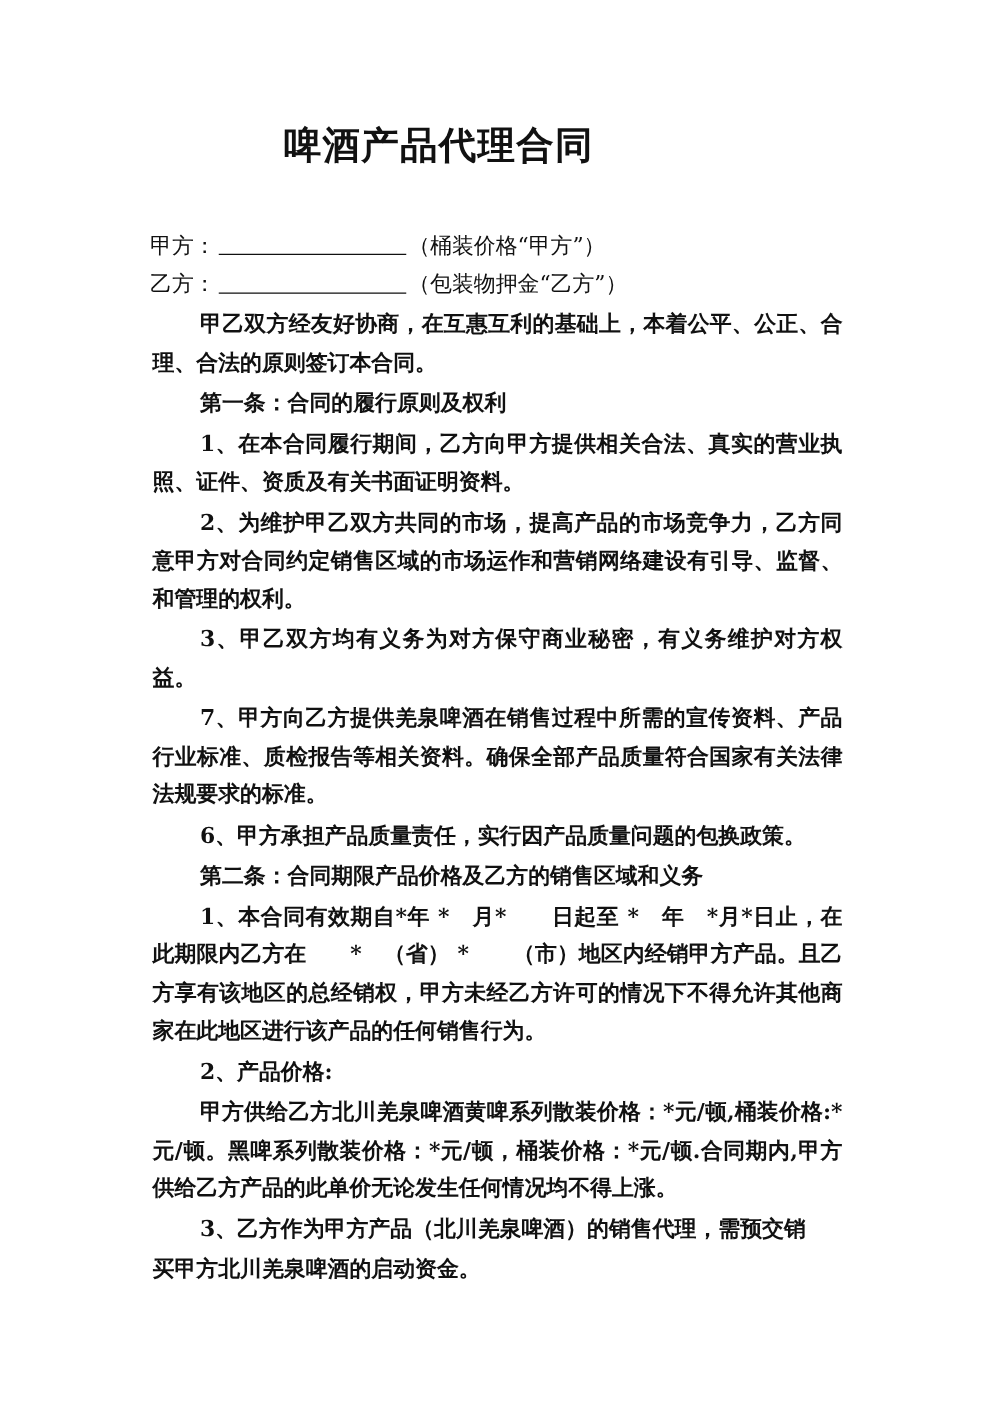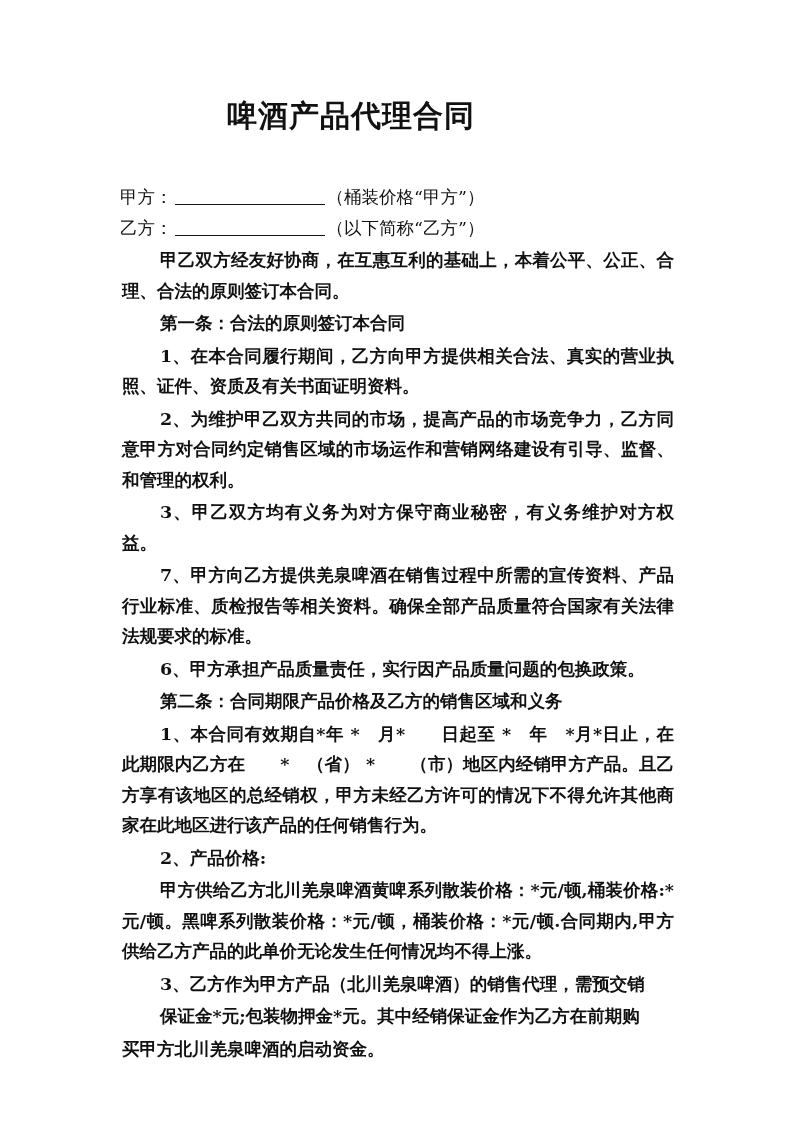--- a/index.html
+++ b/index.html
@@ -15,30 +15,29 @@
 </head>
 <body>
 
 <div class="title">啤酒产品代理合同</div>
 
 <div class="body">
   <span class="line">
     <span>甲方：</span><span class="blank"></span><span>（桶装价格“甲方”）</span>
   </span>
   <span class="line">
-    <span>乙方：</span><span class="blank"></span><span>（以下简称“乙方”）</span>
+    <span>乙方：</span><span class="blank"></span><span>（包装物押金“乙方”）</span>
   </span>
 
   <p>甲乙双方经友好协商，在互惠互利的基础上，本着公平、公正、合理、合法的原则签订本合同。</p>
-  <p>第一条：合法的原则签订本合同</p>
+  <p>第一条：合同的履行原则及权利</p>
   <p>1、在本合同履行期间，乙方向甲方提供相关合法、真实的营业执照、证件、资质及有关书面证明资料。</p>
   <p>2、为维护甲乙双方共同的市场，提高产品的市场竞争力，乙方同意甲方对合同约定销售区域的市场运作和营销网络建设有引导、监督、和管理的权利。</p>
   <p>3、甲乙双方均有义务为对方保守商业秘密，有义务维护对方权益。</p>
   <p>7、甲方向乙方提供羌泉啤酒在销售过程中所需的宣传资料、产品行业标准、质检报告等相关资料。确保全部产品质量符合国家有关法律法规要求的标准。</p>
   <p>6、甲方承担产品质量责任，实行因产品质量问题的包换政策。</p>
   <p>第二条：合同期限产品价格及乙方的销售区域和义务</p>
   <p>1、本合同有效期自*年 *　月*　　日起至 *　年　*月*日止，在此期限内乙方在　　*　（省） *　　（市）地区内经销甲方产品。且乙方享有该地区的总经销权，甲方未经乙方许可的情况下不得允许其他商家在此地区进行该产品的任何销售行为。</p>
   <p>2、产品价格:</p>
   <p>甲方供给乙方北川羌泉啤酒黄啤系列散装价格：*元/顿,桶装价格:*元/顿。黑啤系列散装价格：*元/顿，桶装价格：*元/顿.合同期内,甲方供给乙方产品的此单价无论发生任何情况均不得上涨。</p>
   <p>3、乙方作为甲方产品（北川羌泉啤酒）的销售代理，需预交销</p>
-  <p>保证金*元;包装物押金*元。其中经销保证金作为乙方在前期购</p>
   <p style="text-indent:0">买甲方北川羌泉啤酒的启动资金。</p>
 </div>
 
 </body></html>

